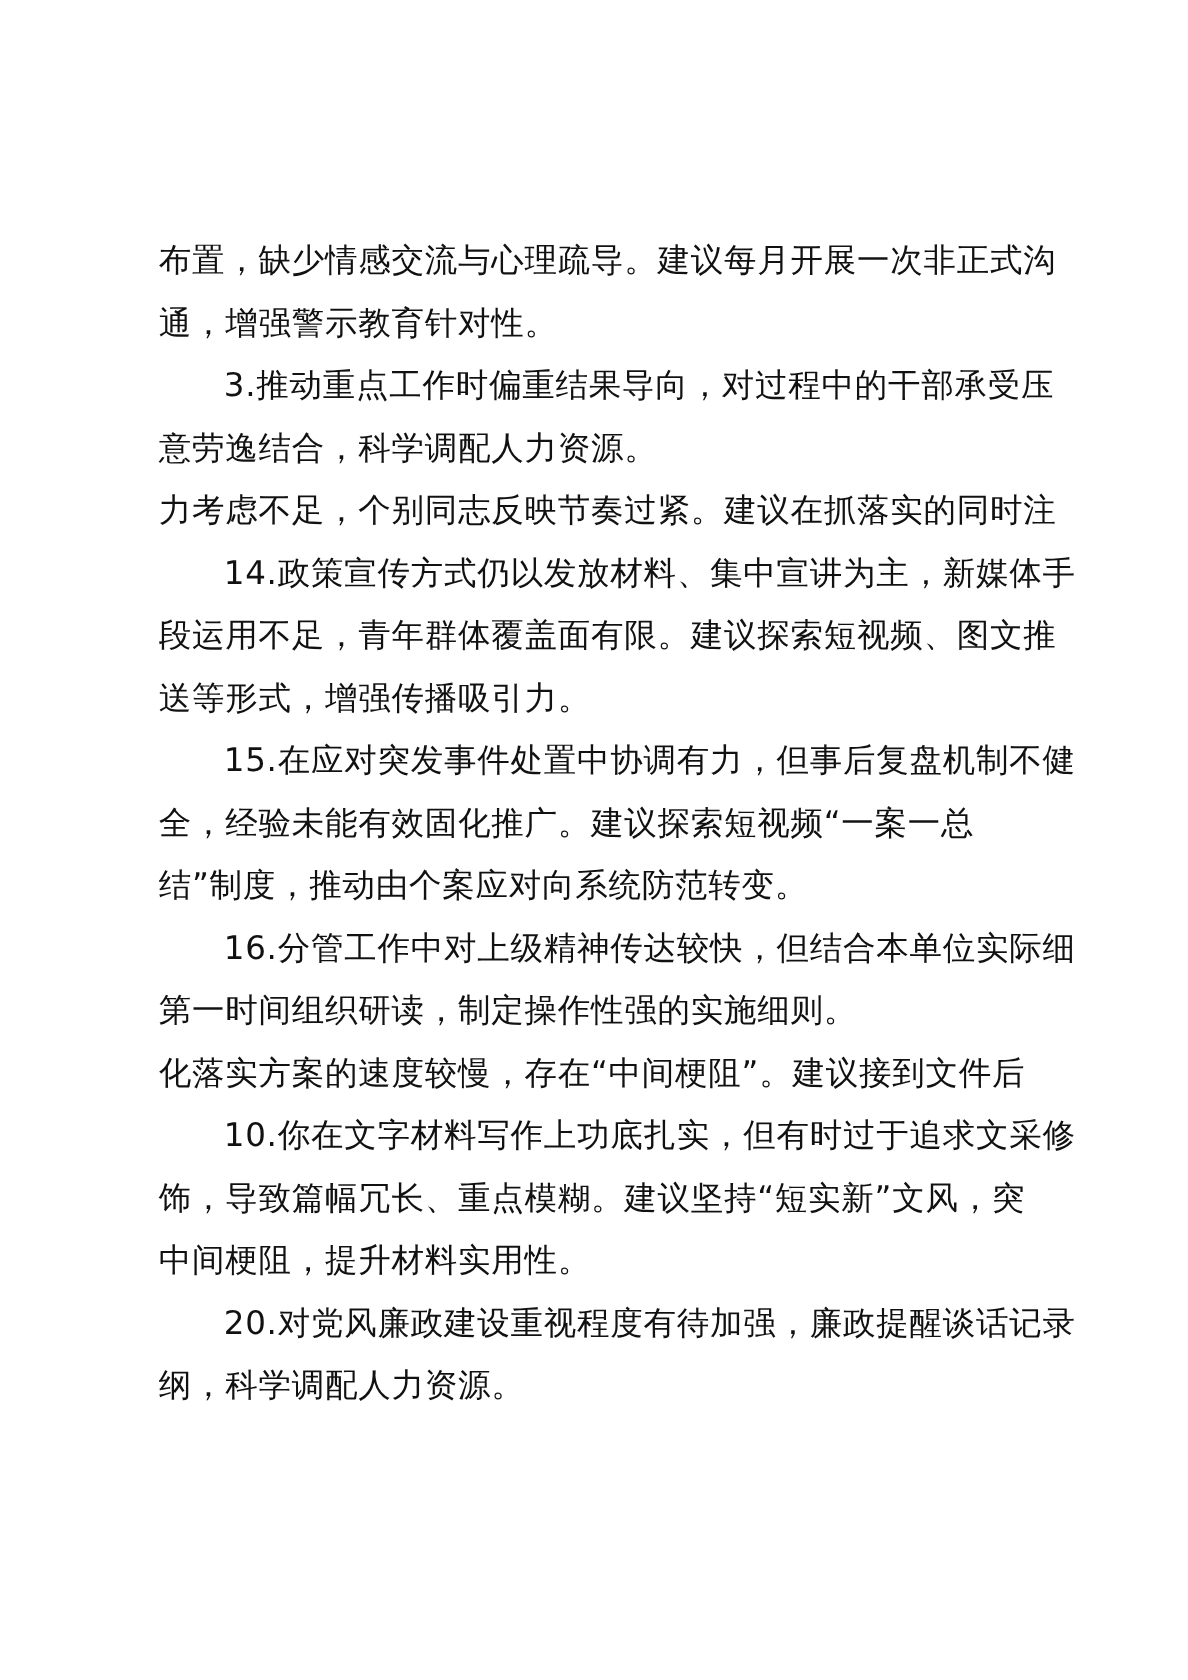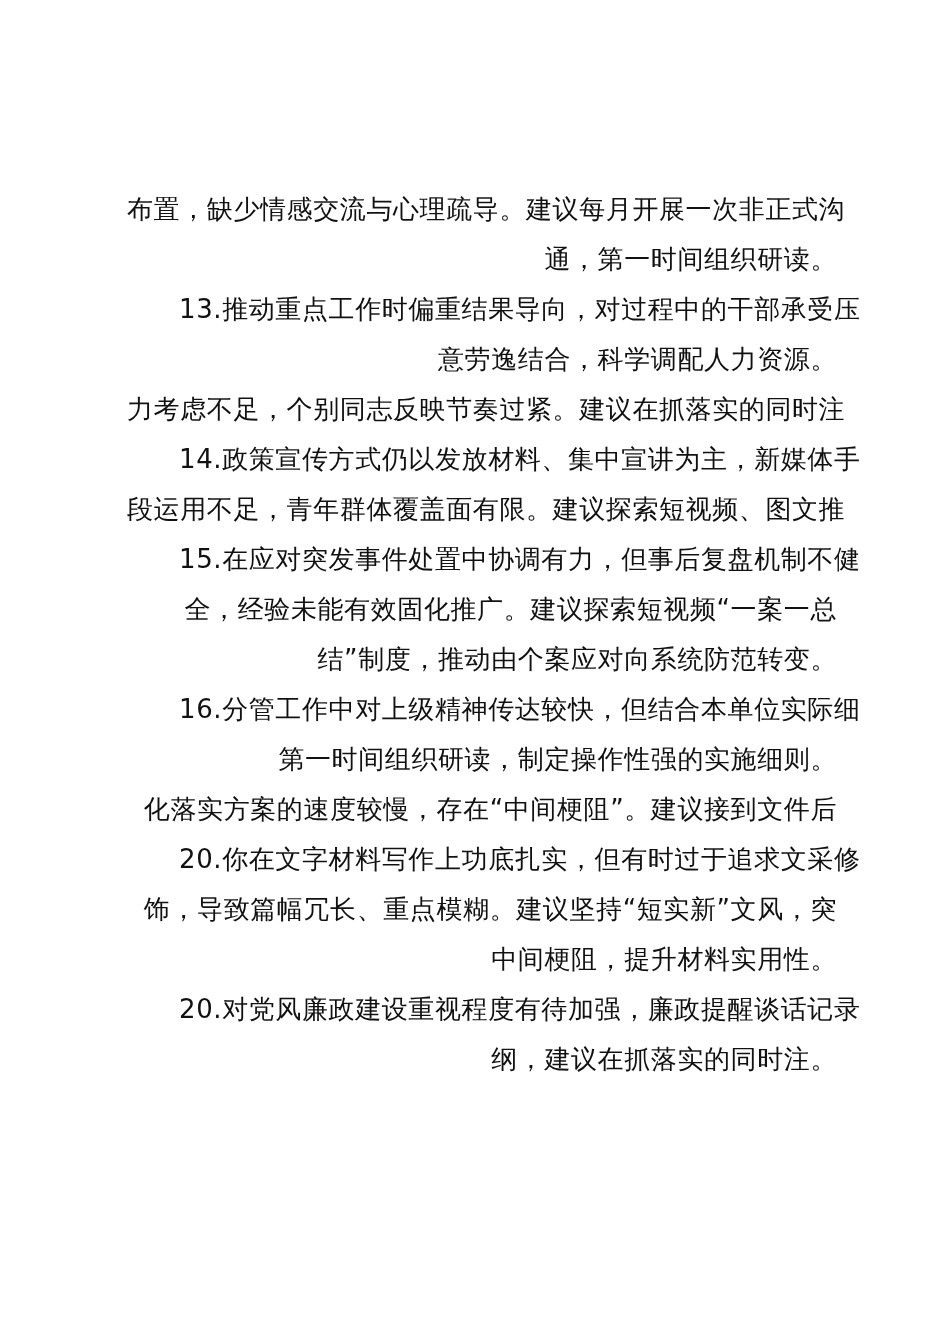--- a/index.html
+++ b/index.html
@@ -15,21 +15,20 @@
     }
     .page {
       position: absolute;
       left: 127px;
       top: 184px;
       width: 710px;
       color: #111111;
       font-family: "DejaVu Sans", "Liberation Sans", sans-serif;
       font-size: 26px;
       line-height: 50px;
-      text-align: right;
     }
     .para {
       margin: 0;
       padding: 0;
     }
     .line {
       display: block;
       white-space: nowrap;
       height: 50px;
       letter-spacing: 0.6px;
@@ -38,50 +37,51 @@
       padding-left: 52px;
     }
   </style>
 </head>
 <body>
 
 <div class="page">
 
   <div class="para">
     <span class="line">布置，缺少情感交流与心理疏导。建议每月开展一次非正式沟</span>
-    <span class="line">通，第一时间组织研读。</span>
+    <span class="line">通，增强警示教育针对性。</span>
   </div>
 
   <div class="para">
-    <span class="line indent">13.推动重点工作时偏重结果导向，对过程中的干部承受压</span>
+    <span class="line indent">3.推动重点工作时偏重结果导向，对过程中的干部承受压</span>
     <span class="line">意劳逸结合，科学调配人力资源。</span>
     <span class="line">力考虑不足，个别同志反映节奏过紧。建议在抓落实的同时注</span>
   </div>
 
   <div class="para">
     <span class="line indent">14.政策宣传方式仍以发放材料、集中宣讲为主，新媒体手</span>
     <span class="line">段运用不足，青年群体覆盖面有限。建议探索短视频、图文推</span>
+    <span class="line">送等形式，增强传播吸引力。</span>
   </div>
 
   <div class="para">
     <span class="line indent">15.在应对突发事件处置中协调有力，但事后复盘机制不健</span>
     <span class="line">全，经验未能有效固化推广。建议探索短视频“一案一总</span>
     <span class="line">结”制度，推动由个案应对向系统防范转变。</span>
   </div>
 
   <div class="para">
     <span class="line indent">16.分管工作中对上级精神传达较快，但结合本单位实际细</span>
     <span class="line">第一时间组织研读，制定操作性强的实施细则。</span>
     <span class="line">化落实方案的速度较慢，存在“中间梗阻”。建议接到文件后</span>
   </div>
 
   <div class="para">
-    <span class="line indent">20.你在文字材料写作上功底扎实，但有时过于追求文采修</span>
+    <span class="line indent">10.你在文字材料写作上功底扎实，但有时过于追求文采修</span>
     <span class="line">饰，导致篇幅冗长、重点模糊。建议坚持“短实新”文风，突</span>
     <span class="line">中间梗阻，提升材料实用性。</span>
   </div>
 
   <div class="para">
     <span class="line indent">20.对党风廉政建设重视程度有待加强，廉政提醒谈话记录</span>
-    <span class="line">纲，建议在抓落实的同时注。</span>
+    <span class="line">纲，科学调配人力资源。</span>
   </div>
 
 </div>
 
 </body></html>

